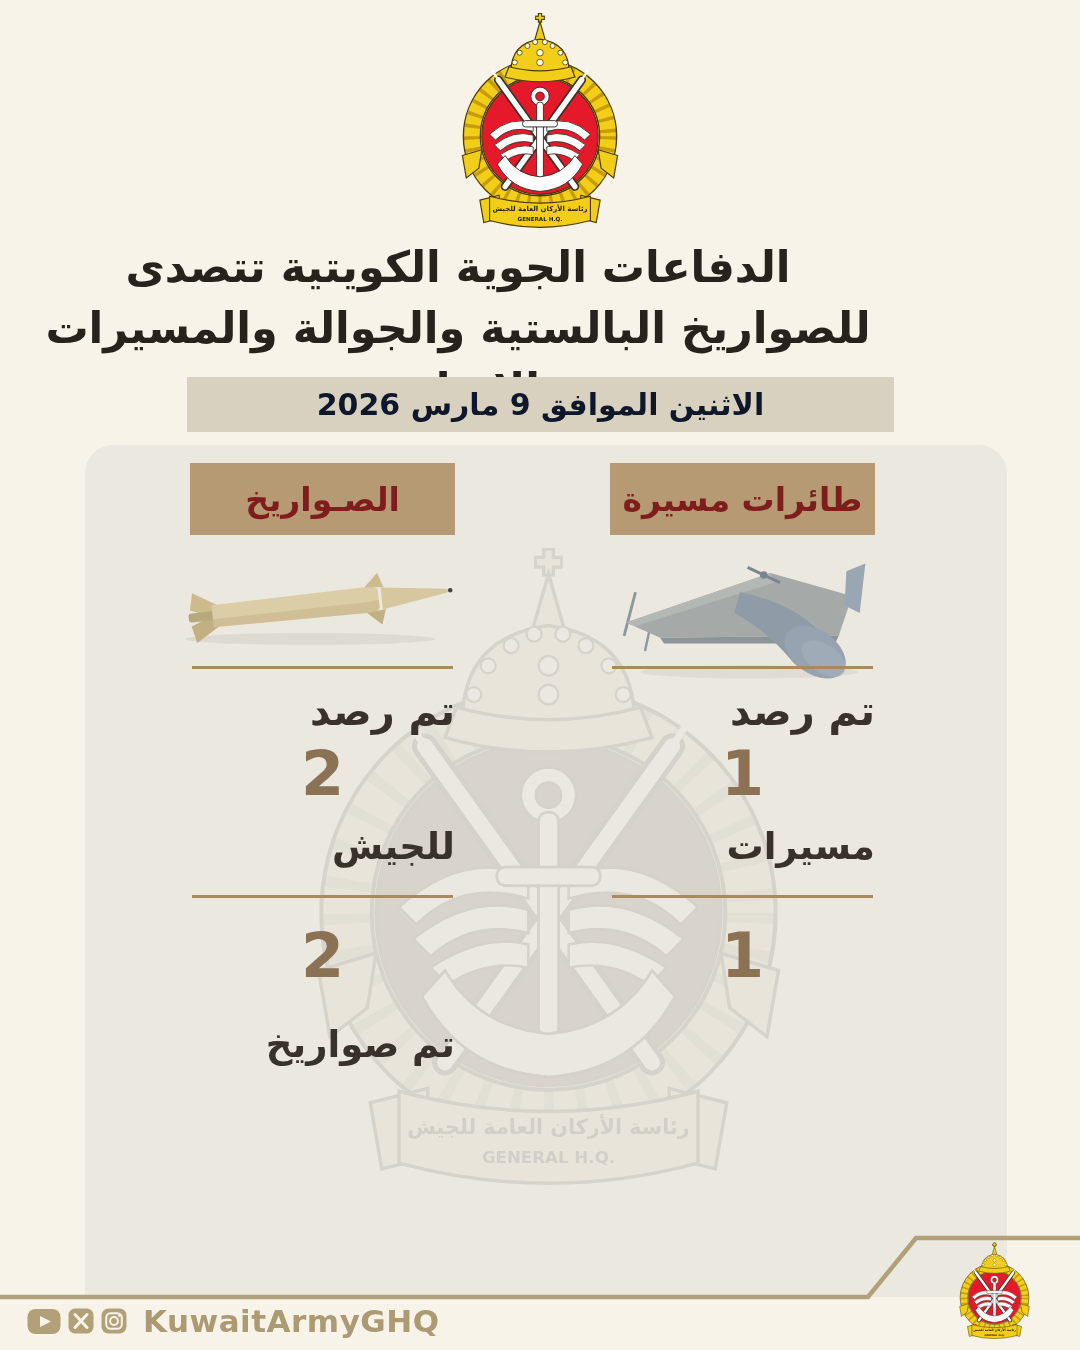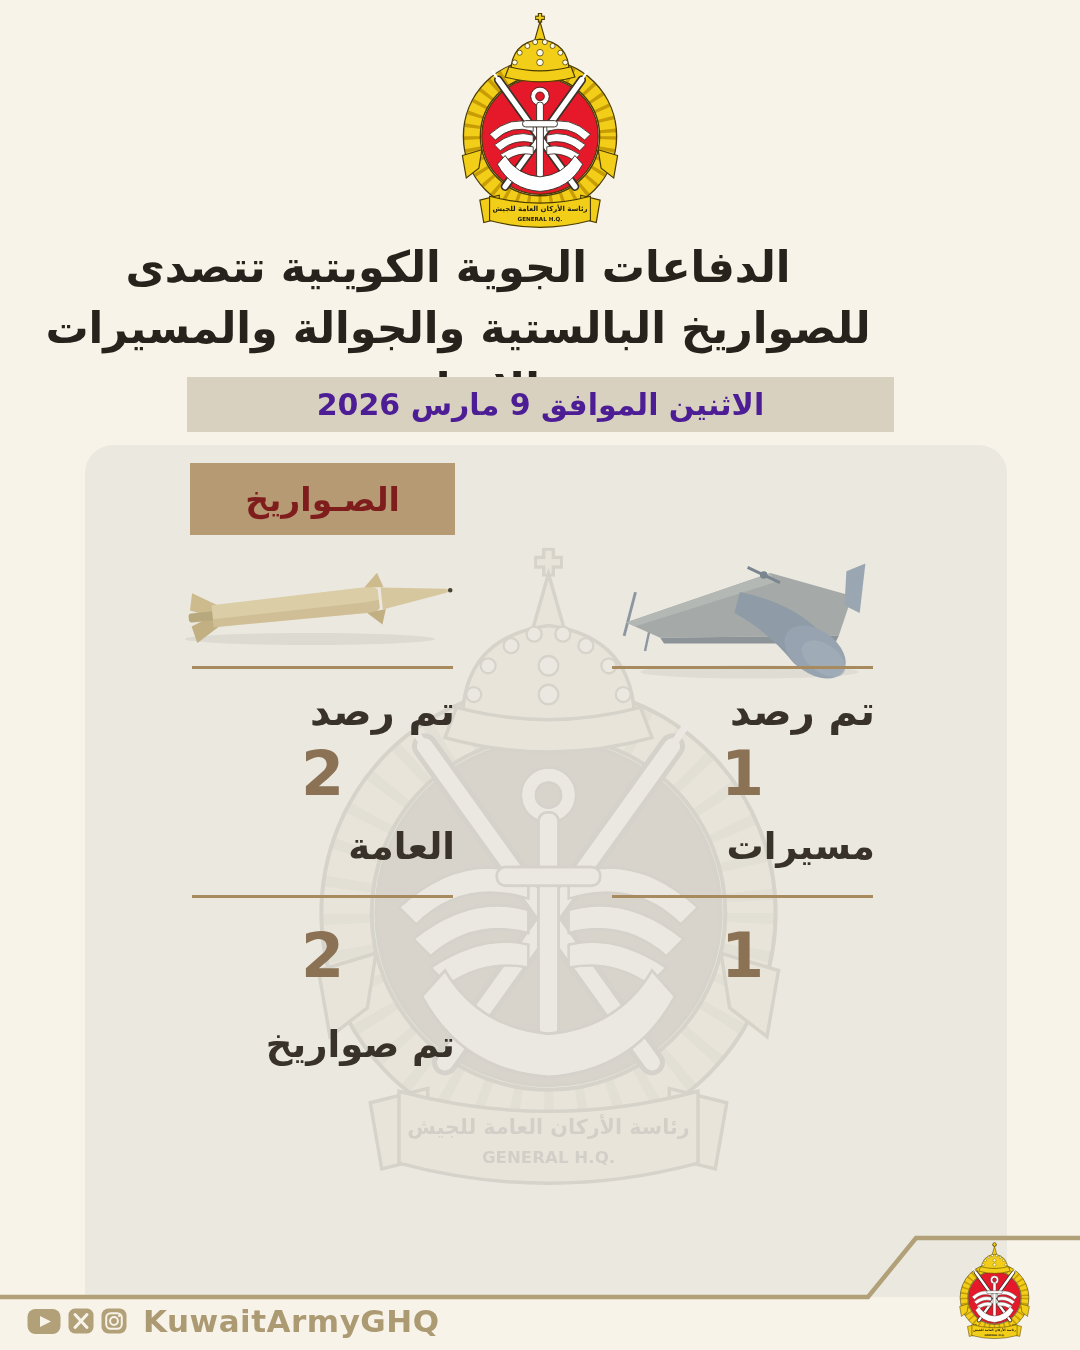--- a/index.html
+++ b/index.html
@@ -17,21 +17,21 @@
   .title{
     position:absolute;left:0;top:237px;width:916px;
     text-align:center;font-weight:700;color:#27231c;
     font-size:43px;line-height:61px;
   }
 
   
   .date-bar{
     position:absolute;left:187px;top:377px;width:707px;height:55px;
     background:#d8d1bf;display:flex;align-items:center;justify-content:center;
-    font-size:30px;font-weight:700;color:#4c1d95;
+    font-size:30px;font-weight:700;color:#0f172a;
   }
 
   
   .card{
     position:absolute;left:85px;top:445px;width:922px;height:852px;
     background:#ebe8e0;border-radius:28px 28px 0 0;overflow:hidden;
   }
   .watermark{
     position:absolute;left:176px;top:100px;width:575px;height:667px;
     opacity:.13;filter:grayscale(.92) sepia(.3) brightness(1.05) contrast(.85);
@@ -172,27 +172,28 @@
         <path d="M206,36 L220,23 L225,38 Z" fill="#cdbb8e"></path>
         <path d="M206,62 L220,75 L225,60 Z" fill="#c2b083"></path>
         <path d="M222,38 L287,46 L291,48 L287,50 L222,60 Z" fill="#d6c79e"></path>
         <circle cx="291" cy="48" r="2.3" fill="#4a4438"></circle>
       </g>
     </svg>
 
     <div class="divider d1"></div>
     <div class="stat-label detected ar">تم رصد</div>
     <div class="stat-num n1">2</div>
-    <div class="stat-label unit ar">العامة</div>
+    <div class="stat-label unit ar">للجيش</div>
     <div class="divider d2"></div>
     <div class="stat-num n2">2</div>
     <div class="stat-label result ar">تم صواريخ</div>
   </div>
 
   <div class="col col-drones">
+    <div class="pill ar">طائرات مسيرة</div>
 
     <svg class="img-drone" viewBox="0 0 300 160">
       <ellipse cx="150" cy="142" rx="115" ry="7" fill="#000" opacity="0.05"></ellipse>
       <line x1="30" y1="58" x2="18" y2="104" stroke="#8d97a1" stroke-width="3"></line>
       <line x1="46" y1="92" x2="40" y2="120" stroke="#8d97a1" stroke-width="2.5"></line>
       <path d="M20,90 L172,38 L258,62 L244,104 L56,106 Z" fill="#a5aaa8"></path>
       <path d="M20,90 L172,38 L176,48 L30,94 Z" fill="#b4b8b5"></path>
       <path d="M56,106 L244,104 L240,112 L60,112 Z" fill="#8c9498"></path>
       <path d="M252,36 L272,28 L266,80 L250,72 Z" fill="#9aa6b2"></path>
       <path d="M140,58 Q198,70 228,104 Q242,122 230,137 Q212,148 196,132 Q168,98 134,80 Z" fill="#8f9ba7"></path>

